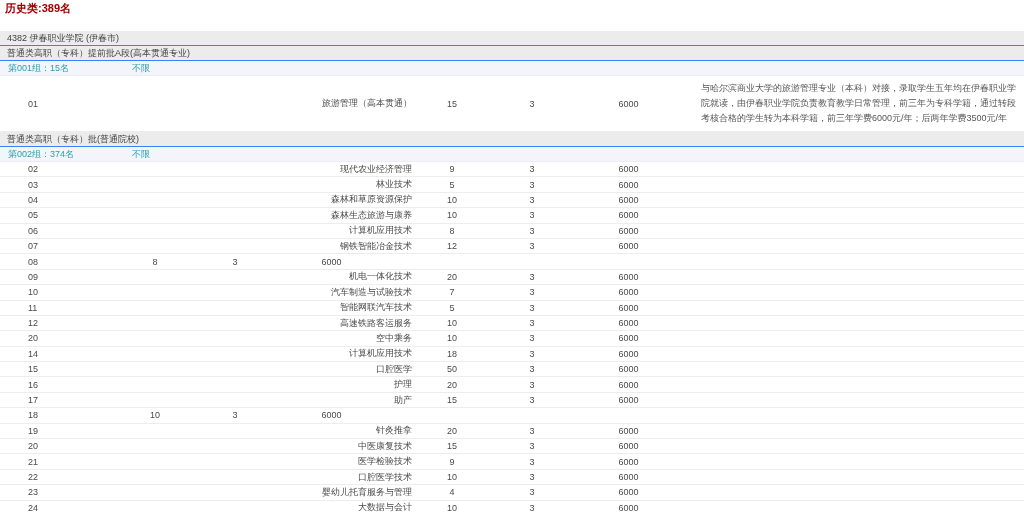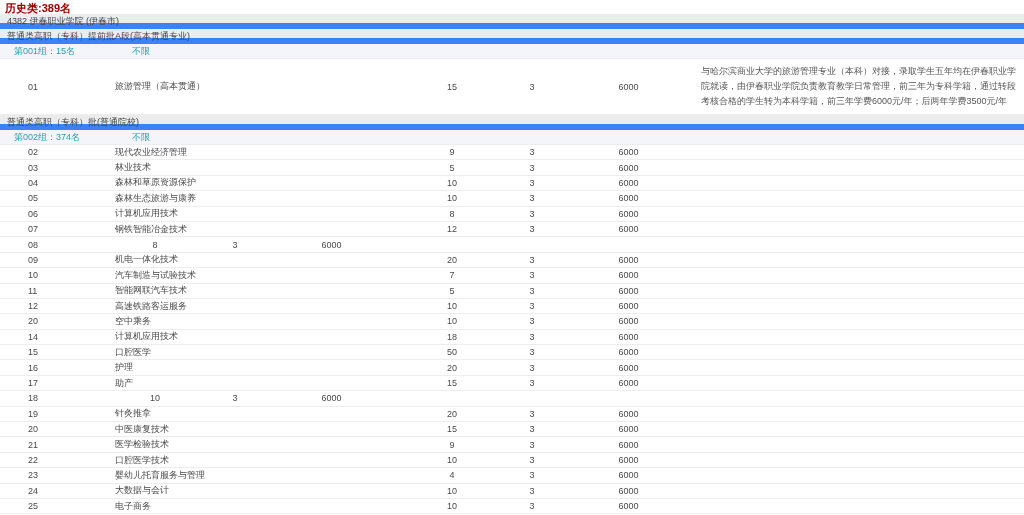--- a/index.html
+++ b/index.html
@@ -5,44 +5,44 @@
   * { margin:0; padding:0; box-sizing:border-box; }
   html,body { background:#fff; }
   body {
     width:1024px; height:515px; overflow:hidden;
     font-family:"Liberation Sans","DejaVu Sans",sans-serif;
     font-size:9px; color:#4a4a4a;
   }
   .page { width:1024px; height:515px; background:#fff; }
 
   .title {
-    height:14px; padding:1px 0 0 5px;
+    height:31px; padding:1px 0 0 5px;
     font-size:11px; font-weight:bold; color:#a00000;
   }
   .bar {
     height:15px; line-height:14px; padding-left:7px;
-    background:#ececec; border-bottom:6px solid #3b82f6; color:#3f3f3f;
+    background:#ececec; border-bottom:1px solid #3b82f6; color:#3f3f3f;
   }
   .group {
     height:15px; line-height:14px; display:flex;
     background:#f4f4fb; border-bottom:1px solid #ececf2;
     color:#2aa0ad;
   }
-  .g-label { width:118px; padding-left:14px; }
+  .g-label { width:118px; padding-left:8px; }
   .g-req { padding-left:2px;margin-left:12px; }
 
   .row {
     display:flex; align-items:center;
     height:15.4px; border-bottom:1px solid #ededed;
     background:#fff;
   }
   .row.has-note { height:56px; }
   .c { overflow:hidden; white-space:nowrap; }
   .c.code  { width:115px; padding-left:28px; }
-  .c.major { width:297px; }
+  .c.major { width:297px;text-align:right; }
   .c.plan  { width:80px;  text-align:center; }
   .c.years { width:80px;  text-align:center; }
   .c.fee   { width:113px; text-align:center; }
   .c.note  {
     flex:1; padding:0 6px 0 5px;
     white-space:normal; line-height:15px; color:#555;margin-left:11px;
   }
 </style>
 </head>
 <body>

